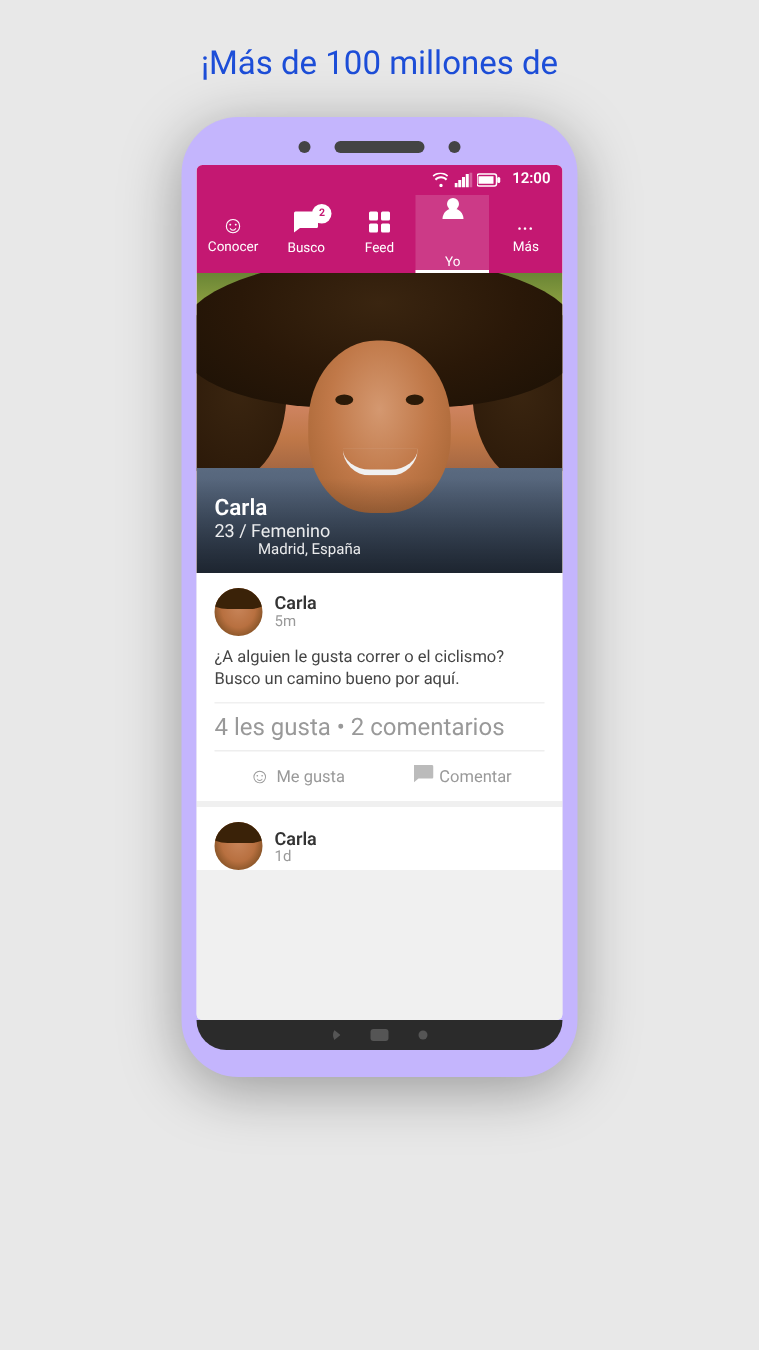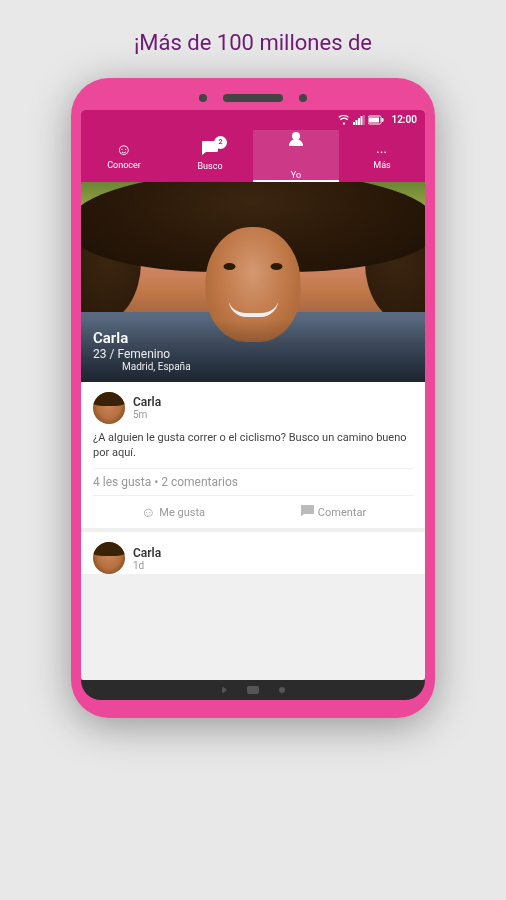--- a/index.html
+++ b/index.html
@@ -12,29 +12,29 @@
       display: flex;
       flex-direction: column;
       align-items: center;
     }
 
     .top-tagline {
       text-align: center;
       padding: 28px 40px 20px;
       font-size: 22px;
       font-weight: 400;
-      color: #701a75;
+      color: #1d4ed8;
       line-height: 1.35;
     }
 
     .phone-wrapper {
       position: relative;
-      width: 364px;
+      width: 264px;
       height: 640px;
-      background: #ec4899;
+      background: #c4b5fd;
       border-radius: 38px;
       padding: 10px;
       box-shadow: 0 8px 40px rgba(0,0,0,0.35);
       flex-shrink: 0;
     }
 
     .phone-top-bar {
       display: flex;
       justify-content: center;
       align-items: center;
@@ -241,21 +241,21 @@
     }
 
     .post-text {
       font-size: 11px;
       color: #444;
       line-height: 1.4;
       margin-bottom: 8px;
     }
 
     .post-stats {
-      font-size: 12px;
+      font-size: 16px;
       color: #999;
       padding: 6px 0;
       border-top: 1px solid #f0f0f0;
     }
 
     .post-actions {
       display: flex;
       border-top: 1px solid #eee;
     }
 
@@ -364,20 +364,31 @@
         <div class="nav-tab-icon" style="position:relative;">
           
           <svg width="18" height="16" viewBox="0 0 18 16" fill="white">
             <path d="M2 1h14a1 1 0 0 1 1 1v9a1 1 0 0 1-1 1H5l-4 3V2a1 1 0 0 1 1-1z"></path>
           </svg>
           <span class="badge">2</span>
         </div>
         <span class="nav-tab-label">Busco</span>
       </div>
 
+      <div class="nav-tab">
+        <div class="nav-tab-icon">
+          <svg width="16" height="16" viewBox="0 0 16 16" fill="white">
+            <rect x="1" y="1" width="6" height="6" rx="1"></rect>
+            <rect x="9" y="1" width="6" height="6" rx="1"></rect>
+            <rect x="1" y="9" width="6" height="6" rx="1"></rect>
+            <rect x="9" y="9" width="6" height="6" rx="1"></rect>
+          </svg>
+        </div>
+        <span class="nav-tab-label">Feed</span>
+      </div>
 
       <div class="nav-tab active">
         <div class="nav-tab-icon">
           <svg width="16" height="16" viewBox="0 0 16 16" fill="white">
             <circle cx="8" cy="5" r="4"></circle>
             <path d="M1 15c0-3.9 3.1-7 7-7s7 3.1 7 7"></path>
           </svg>
         </div>
         <span class="nav-tab-label">Yo</span>
         <div class="active-indicator"></div>

